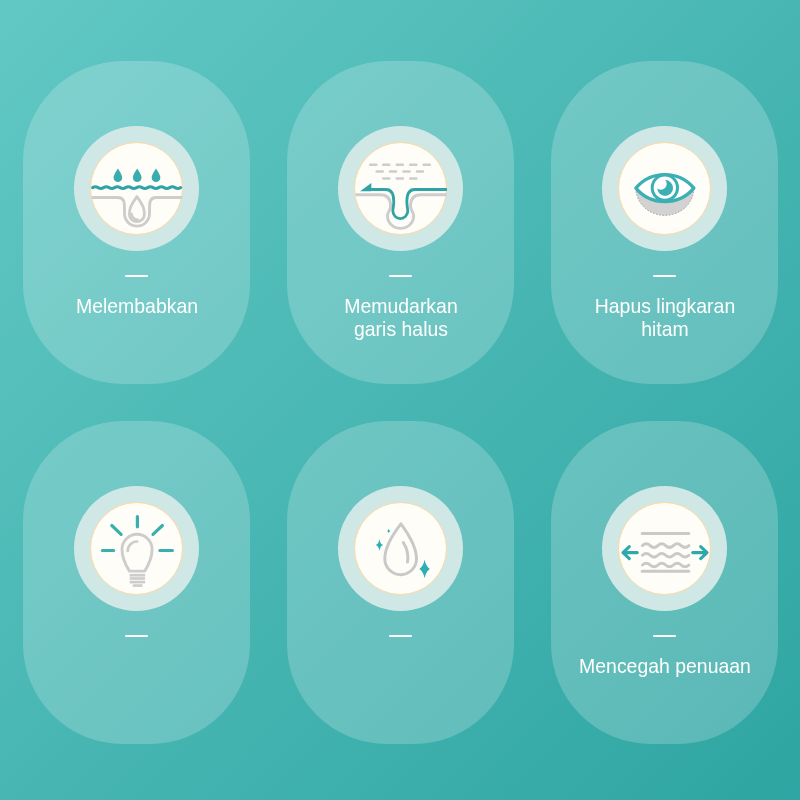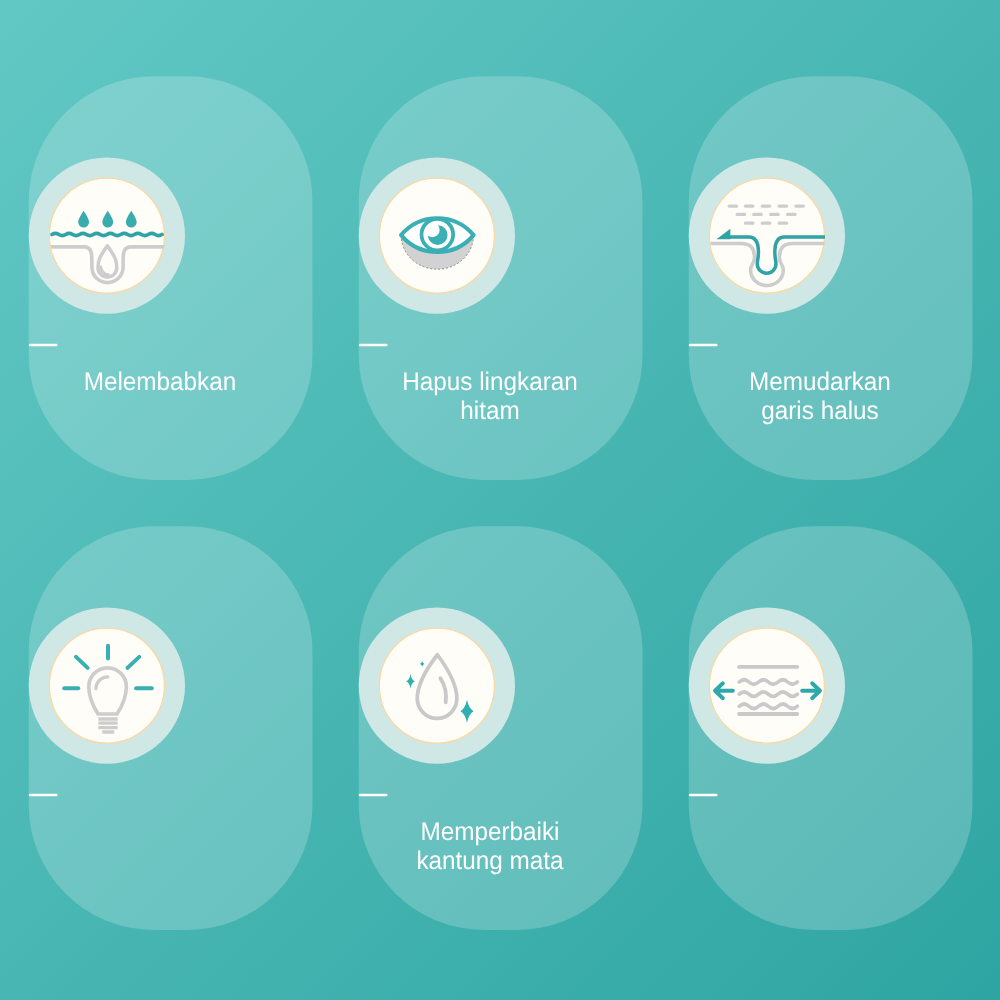--- a/index.html
+++ b/index.html
@@ -14,21 +14,21 @@
     width:755px;height:683px;
     display:grid;
     grid-template-columns:227px 227px 227px;
     grid-template-rows:323px 323px;
     column-gap:37px;row-gap:37px;
   }
   .card{
     position:relative;
     border-radius:100px;
     background:rgba(255,255,255,0.205);
-    display:flex;flex-direction:column;
+    display:flex;flex-direction:column;align-items:center;
   }
   .icon-wrap{
     margin-top:65px;
     width:125px;height:125px;border-radius:50%;
     background:#cfe8e6;
     display:flex;align-items:center;justify-content:center;
   }
   .icon-inner{
     width:93px;height:93px;border-radius:50%;
     background:#fffdf8;
@@ -79,43 +79,20 @@
     <div class="divider"></div>
     <div class="label">
         <div class="lline">Melembabkan</div>
       </div>
   </div>
 
   <div class="card">
     <div class="icon-wrap">
       <div class="icon-inner">
         <svg viewBox="0 0 92 92" width="92" height="92">
-          <path d="M16.85 45.1 a29 27.3 0 0 0 58 0 Z" fill="#d2d2d2" stroke="#808080" stroke-width="0.7" stroke-dasharray="1.6 1.6"></path>
-          <path d="M16.85 45.1 A37.9 37.9 0 0 1 74.85 45.1 A37.9 37.9 0 0 1 16.85 45.1 Z" fill="#ffffff" stroke="#3aafb4" stroke-width="3.3" stroke-linejoin="round"></path>
-          <circle cx="45.85" cy="44.65" r="12.65" fill="#ffffff" stroke="#3aafb4" stroke-width="3.0"></circle>
-          <mask id="crescentMask">
-              <rect x="0" y="0" width="92" height="92" fill="#000"></rect>
-              <circle cx="46.15" cy="45.0" r="7.9" fill="#fff"></circle>
-              <circle cx="41.8" cy="40.9" r="5.9" fill="#000"></circle>
-            </mask>
-          <rect x="30" y="30" width="35" height="35" fill="#3aafb4" mask="url(#crescentMask)"></rect>
-        </svg>
-      </div>
-    </div>
-    <div class="divider"></div>
-    <div class="label">
-        <div class="lline">Hapus lingkaran</div>
-        <div class="lline">hitam</div>
-      </div>
-  </div>
-
-  <div class="card">
-    <div class="icon-wrap">
-      <div class="icon-inner">
-        <svg viewBox="0 0 92 92" width="92" height="92">
           <clipPath id="c3">
               <circle cx="46" cy="46" r="46"></circle>
             </clipPath>
           <g clip-path="url(#c3)">
             <g stroke="#cdcdcd" stroke-width="2.6" stroke-linecap="round">
               <path d="M15.3 21.8 h6.0 M28.3 21.8 h6.0 M41.8 21.8 h6.0 M55.3 21.8 h6.0 M68.7 21.8 h6.0"></path>
               <path d="M21.7 28.5 h6.0 M35.0 28.5 h6.0 M48.5 28.5 h6.0 M62.0 28.5 h6.0"></path>
               <path d="M28.3 35.5 h6.0 M41.8 35.5 h6.0 M55.3 35.5 h6.0"></path>
             </g>
             <path d="M-4 51.8 H25.0 C32.6 51.8 35.6 55.6 35.6 63.0 C35.6 68.0 32.45 68.6 32.45 73.0 A13.1 12.4 0 0 0 58.65 73.0 C58.65 68.6 55.5 68.0 55.5 63.0 C55.5 55.6 58.5 51.8 66.1 51.8 H96" fill="none" stroke="#cdcdcd" stroke-width="2.9" stroke-linecap="round" stroke-linejoin="round"></path>
@@ -129,20 +106,43 @@
     <div class="label">
         <div class="lline">Memudarkan</div>
         <div class="lline">garis halus</div>
       </div>
   </div>
 
   <div class="card">
     <div class="icon-wrap">
       <div class="icon-inner">
         <svg viewBox="0 0 92 92" width="92" height="92">
+          <path d="M16.85 45.1 a29 27.3 0 0 0 58 0 Z" fill="#d2d2d2" stroke="#808080" stroke-width="0.7" stroke-dasharray="1.6 1.6"></path>
+          <path d="M16.85 45.1 A37.9 37.9 0 0 1 74.85 45.1 A37.9 37.9 0 0 1 16.85 45.1 Z" fill="#ffffff" stroke="#3aafb4" stroke-width="3.3" stroke-linejoin="round"></path>
+          <circle cx="45.85" cy="44.65" r="12.65" fill="#ffffff" stroke="#3aafb4" stroke-width="3.0"></circle>
+          <mask id="crescentMask">
+              <rect x="0" y="0" width="92" height="92" fill="#000"></rect>
+              <circle cx="46.15" cy="45.0" r="7.9" fill="#fff"></circle>
+              <circle cx="41.8" cy="40.9" r="5.9" fill="#000"></circle>
+            </mask>
+          <rect x="30" y="30" width="35" height="35" fill="#3aafb4" mask="url(#crescentMask)"></rect>
+        </svg>
+      </div>
+    </div>
+    <div class="divider"></div>
+    <div class="label">
+        <div class="lline">Hapus lingkaran</div>
+        <div class="lline">hitam</div>
+      </div>
+  </div>
+
+  <div class="card">
+    <div class="icon-wrap">
+      <div class="icon-inner">
+        <svg viewBox="0 0 92 92" width="92" height="92">
           <g stroke="#3aafb0" stroke-width="3.2" stroke-linecap="round">
             <path d="M46.4 13.6 V23.8"></path>
             <path d="M20.8 22.5 L30.1 31.3"></path>
             <path d="M71.4 22.5 L62.0 31.3"></path>
             <path d="M11.4 47.5 H22.6"></path>
             <path d="M81.4 47.5 H68.9"></path>
           </g>
           <path d="M46.05 31.3 A15.05 15.05 0 0 0 31.0 46.35 C31.0 53.8 34.9 62.6 38.45 68.15 H53.65 C57.2 62.6 61.1 53.8 61.1 46.35 A15.05 15.05 0 0 0 46.05 31.3 Z" fill="none" stroke="#cdcdcd" stroke-width="2.9" stroke-linejoin="round"></path>
           <path d="M36.7 48.0 A9.5 9.5 0 0 1 46.2 38.5" fill="none" stroke="#cdcdcd" stroke-width="2.7" stroke-linecap="round"></path>
           <g stroke="#cdcdcd" stroke-width="2.7" stroke-linecap="butt">
@@ -165,24 +165,20 @@
           <path d="M48.3 39.5 C52.2 45.6 53.4 53.2 52.5 58.9" fill="none" stroke="#c9c9c9" stroke-width="3.0" stroke-linecap="round"></path>
           <g fill="#2fafb2">
             <path d="M33.75 25.85 Q34.05 27.55 35.55 28.1 Q34.05 28.65 33.75 30.35 Q33.45 28.65 31.95 28.1 Q33.45 27.55 33.75 25.85 Z"></path>
             <path d="M24.4 35.95 Q25.1 41.2 28.1 42.0 Q25.1 42.8 24.4 48.05 Q23.7 42.8 20.7 42.0 Q23.7 41.2 24.4 35.95 Z"></path>
             <path d="M69.6 56.8 Q71.0 63.6 74.8 66.0 Q71.0 68.4 69.6 75.2 Q68.2 68.4 64.4 66.0 Q68.2 63.6 69.6 56.8 Z"></path>
           </g>
         </svg>
       </div>
     </div>
     <div class="divider"></div>
-    <div class="label">
-        <div class="lline">Memperbaiki</div>
-        <div class="lline">kantung mata</div>
-      </div>
   </div>
 
   <div class="card">
     <div class="icon-wrap">
       <div class="icon-inner">
         <svg viewBox="0 0 92 92" width="92" height="92">
           <g stroke="#c9c9c9" fill="none" stroke-linecap="round" stroke-linejoin="round">
             <path d="M23.25 30.5 H69.75" stroke-width="3.1"></path>
             <path d="M23.25 68.2 H69.75" stroke-width="3.1"></path>
             <path d="M23.4 42.6 c2.6 -2.4 5.2 -2.4 7.75 0 s5.15 2.4 7.75 0 s5.15 -2.4 7.75 0 s5.15 2.4 7.75 0 s5.15 -2.4 7.75 0 s5.15 2.4 7.75 0" stroke-width="2.9"></path>
@@ -190,15 +186,18 @@
             <path d="M23.4 62.0 c2.6 -2.4 5.2 -2.4 7.75 0 s5.15 2.4 7.75 0 s5.15 -2.4 7.75 0 s5.15 2.4 7.75 0 s5.15 -2.4 7.75 0 s5.15 2.4 7.75 0" stroke-width="2.9"></path>
           </g>
           <g stroke="#2fa8ac" fill="none" stroke-width="3.1" stroke-linecap="round" stroke-linejoin="round">
             <path d="M18.3 49.6 H4.3 M10.3 43.6 L4.0 49.6 L10.3 55.6"></path>
             <path d="M73.7 49.6 H87.7 M81.7 43.6 L88.0 49.6 L81.7 55.6"></path>
           </g>
         </svg>
       </div>
     </div>
     <div class="divider"></div>
+    <div class="label">
+        <div class="lline">Mencegah penuaan</div>
+      </div>
   </div>
 
 </div>
 
 </body></html>

